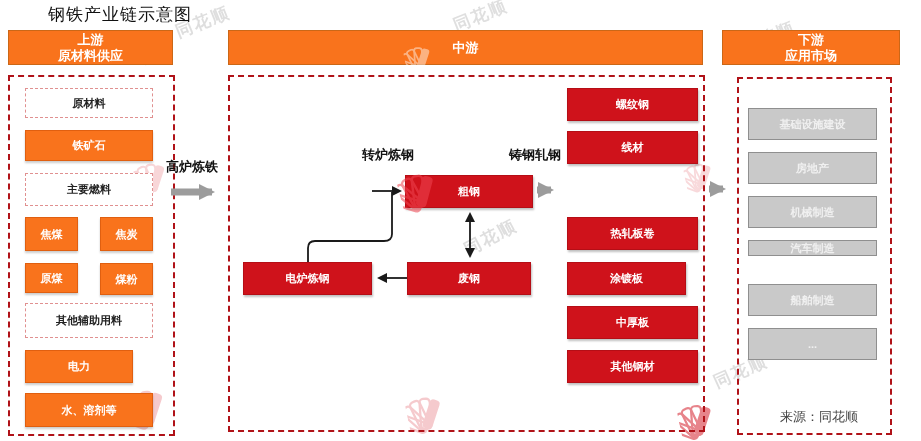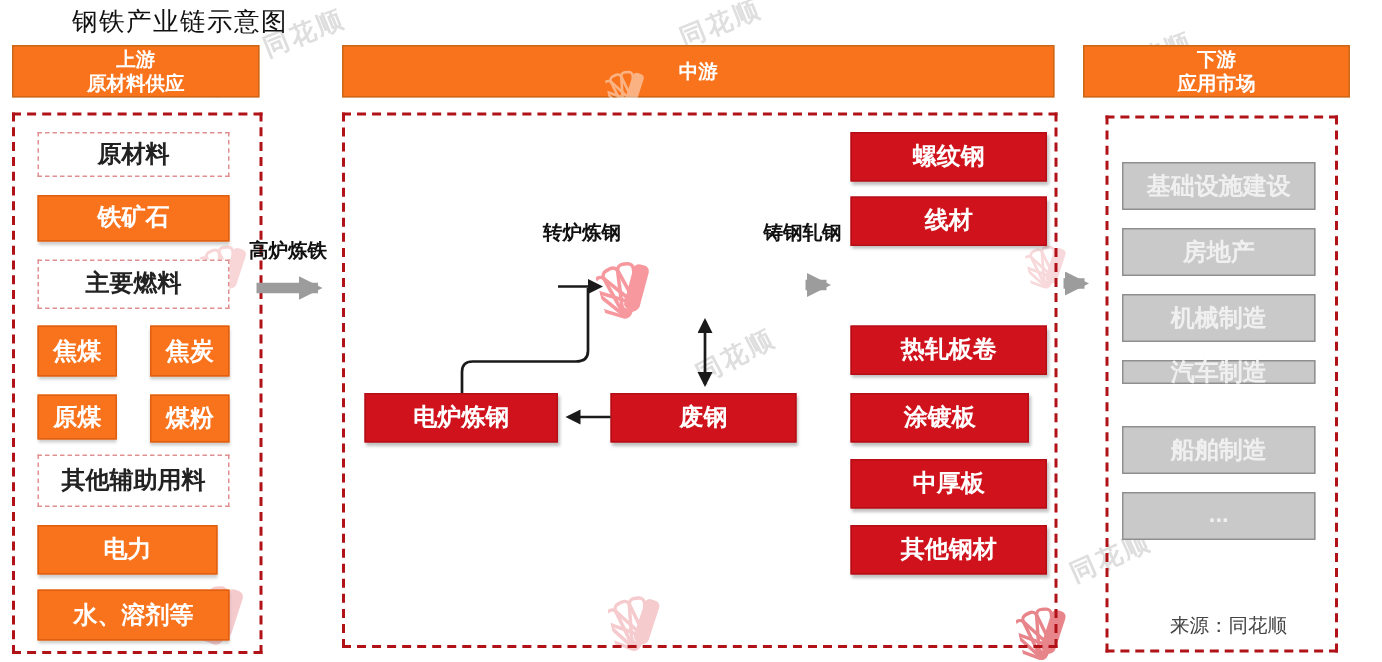--- a/index.html
+++ b/index.html
@@ -14,21 +14,21 @@
   .hdr{
     top:30px;height:35px;background:#f9731c;border:1px solid rgba(165,92,20,.55);
     color:#fff;font-size:13px;font-weight:bold;text-align:center;line-height:16px;
     display:flex;flex-direction:column;justify-content:center;z-index:2;box-sizing:border-box;
   }
   .panel{
     border:2px dashed #b01218;background:transparent;z-index:1;box-sizing:border-box;
   }
   .bx{
     display:flex;align-items:center;justify-content:center;
-    font-size:16px;font-weight:bold;text-align:left;z-index:2;box-sizing:border-box;
+    font-size:11px;font-weight:bold;text-align:left;z-index:2;box-sizing:border-box;
   }
   .bx-orange{background:#f9731c;color:#fff;box-shadow:0 2px 2px rgba(0,0,0,.2);border:1px solid #e05f10;}
   .bx-label{background:#fff;color:#222;border:1px dashed #e09090;}
   .bx-red{background:#cf121b;color:#fff;border:1px solid #b50e16;box-shadow:1px 2px 2px rgba(0,0,0,.25);}
   .bx-gray{background:#c9c9c9;color:#f0f0f0;border:1px solid #8f8f8f;font-weight:600;}
   .flow-label{font-size:13px;font-weight:bold;color:#111;z-index:4;white-space:nowrap;}
   #arrow-layer{left:0;top:0;z-index:3;pointer-events:none;}
   #source-note{font-size:13px;color:#444;z-index:4;}
   .wm{z-index:1;pointer-events:none;display:flex;align-items:center;gap:4px;}
   .wm-top{z-index:3;}
@@ -142,27 +142,30 @@
     </div>
   <div class="abs bx bx-orange" style="left:25px;top:263px;width:53px;height:30px;">
       <span>原煤</span>
     </div>
   <div class="abs bx bx-orange" style="left:100px;top:263px;width:53px;height:32px;">
       <span>煤粉</span>
     </div>
   <div class="abs bx bx-label" style="left:25px;top:303px;width:128px;height:35px;">
       <span>其他辅助用料</span>
     </div>
-  <div class="abs bx bx-orange" style="left:25px;top:350px;width:120px;height:33px;">
+  <div class="abs bx bx-orange" style="left:25px;top:350px;width:108px;height:33px;">
       <span>电力</span>
     </div>
   <div class="abs bx bx-orange" style="left:25px;top:393px;width:128px;height:34px;">
       <span>水、溶剂等</span>
     </div>
 
+  <div class="abs bx bx-red" style="left:405px;top:175px;width:128px;height:33px;">
+      <span>粗钢</span>
+    </div>
   <div class="abs bx bx-red" style="left:243px;top:262px;width:129px;height:33px;">
       <span>电炉炼钢</span>
     </div>
   <div class="abs bx bx-red" style="left:407px;top:262px;width:124px;height:33px;">
       <span>废钢</span>
     </div>
 
   <div class="abs flow-label" style="left:166px;top:158px;">高炉炼铁</div>
   <div class="abs flow-label" style="left:362px;top:146px;">转炉炼钢</div>
   <div class="abs flow-label" style="left:509px;top:146px;">铸钢轧钢</div>

